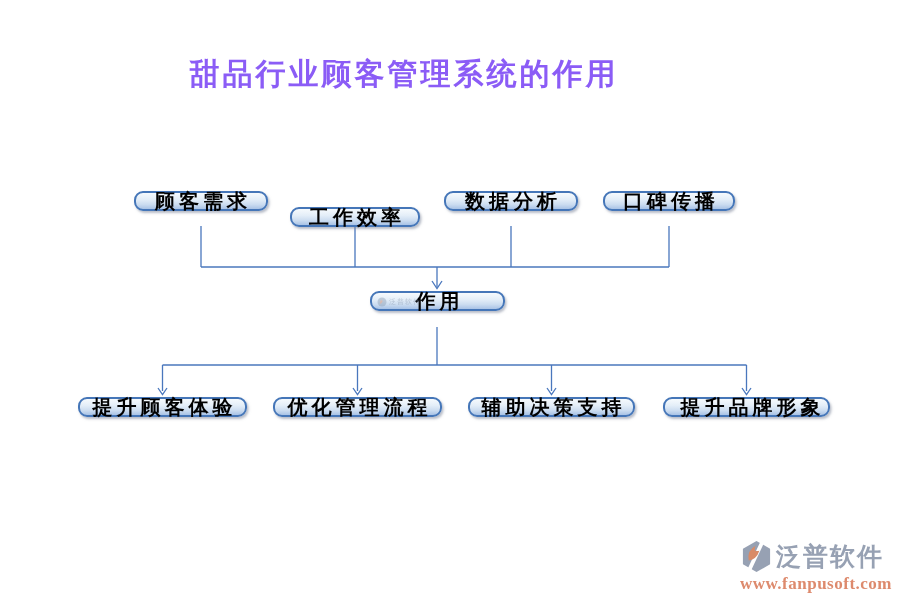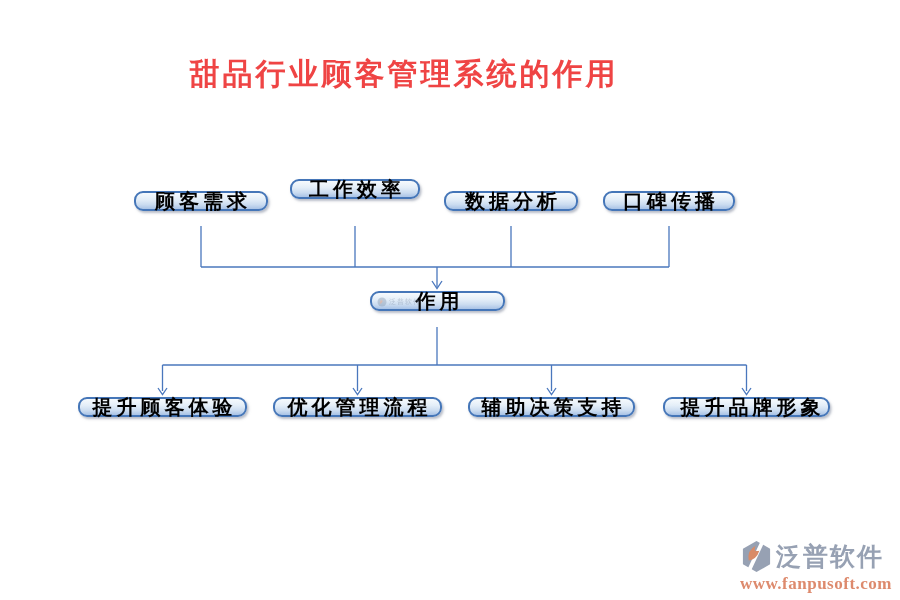--- a/index.html
+++ b/index.html
@@ -19,21 +19,21 @@
   }
   .title {
     position: absolute;
     top: 54px;
     left: 0;
     width: 808px;
     text-align: center;
     font-size: 30px;
     font-weight: 700;
     letter-spacing: 3px;
-    color: #ef4444;
+    color: #8b5cf6;
     white-space: nowrap;
   }
   svg.connectors {
     position: absolute;
     left: 0; top: 0;
     width: 900px; height: 600px;
   }
   .node {
     position: absolute;
     box-sizing: border-box;
@@ -46,21 +46,21 @@
     align-items: center;
     justify-content: center;
     font-size: 20px;
     font-weight: 700;
     letter-spacing: 4px;
     text-indent: 4px;
     color: #000000;
     white-space: nowrap;
   }
   .node-t1 { left: 134px; top: 191px; width: 134px; }
-  .node-t2 { left: 290px; top: 179px; width: 130px; }
+  .node-t2 { left: 290px; top: 207px; width: 130px; }
   .node-t3 { left: 444px; top: 191px; width: 134px; }
   .node-t4 { left: 603px; top: 191px; width: 132px; }
   .node-center { left: 370px; top: 291px; width: 135px; align-items: center; }
   .node-b1 { left:  78px; top: 397px; width: 169px; }
   .node-b2 { left: 273px; top: 397px; width: 169px; text-align: right; }
   .node-b3 { left: 468px; top: 397px; width: 167px; }
   .node-b4 { left: 663px; top: 397px; width: 167px; padding-left: 8px; }
   .node-watermark {
     position: absolute;
     left: 5px;

